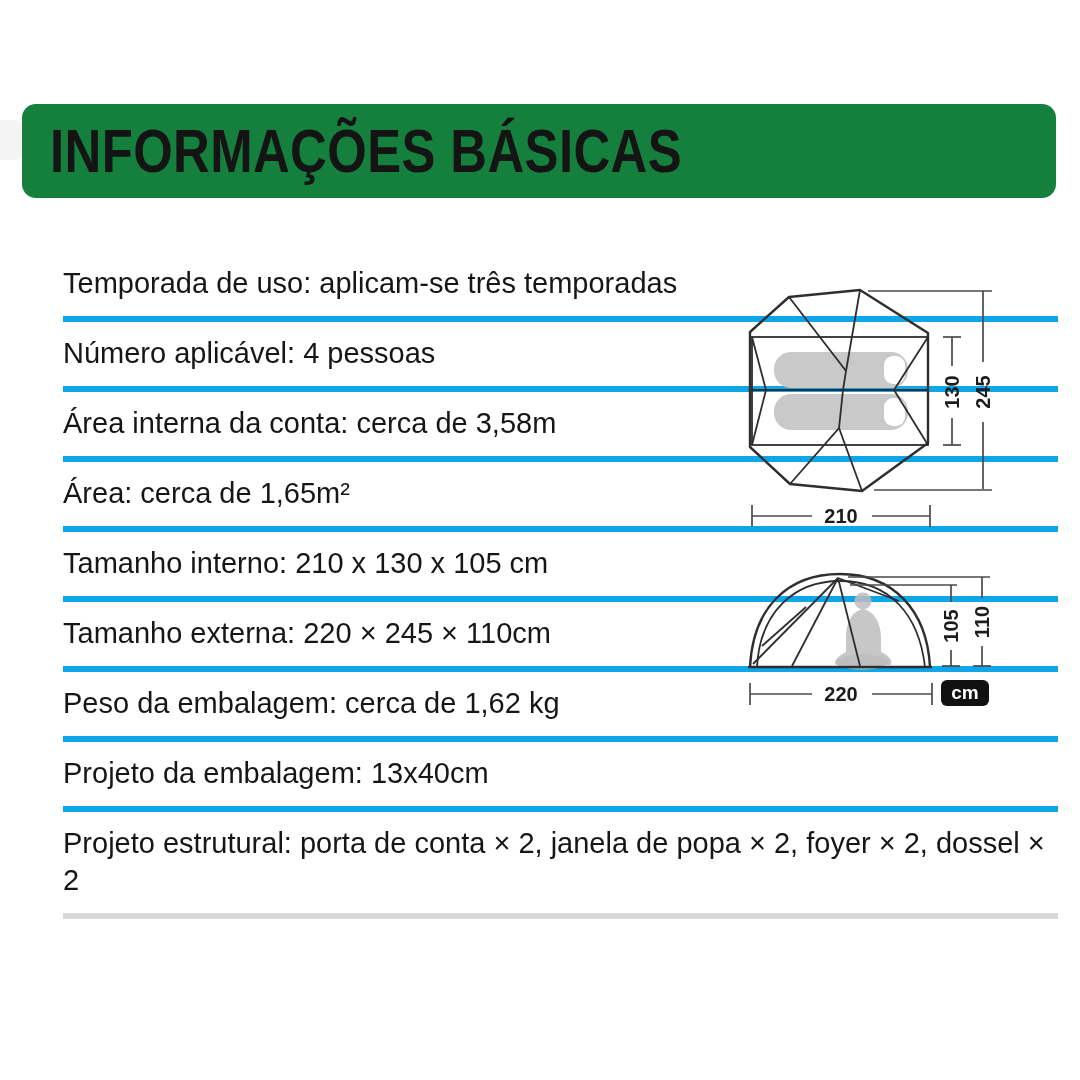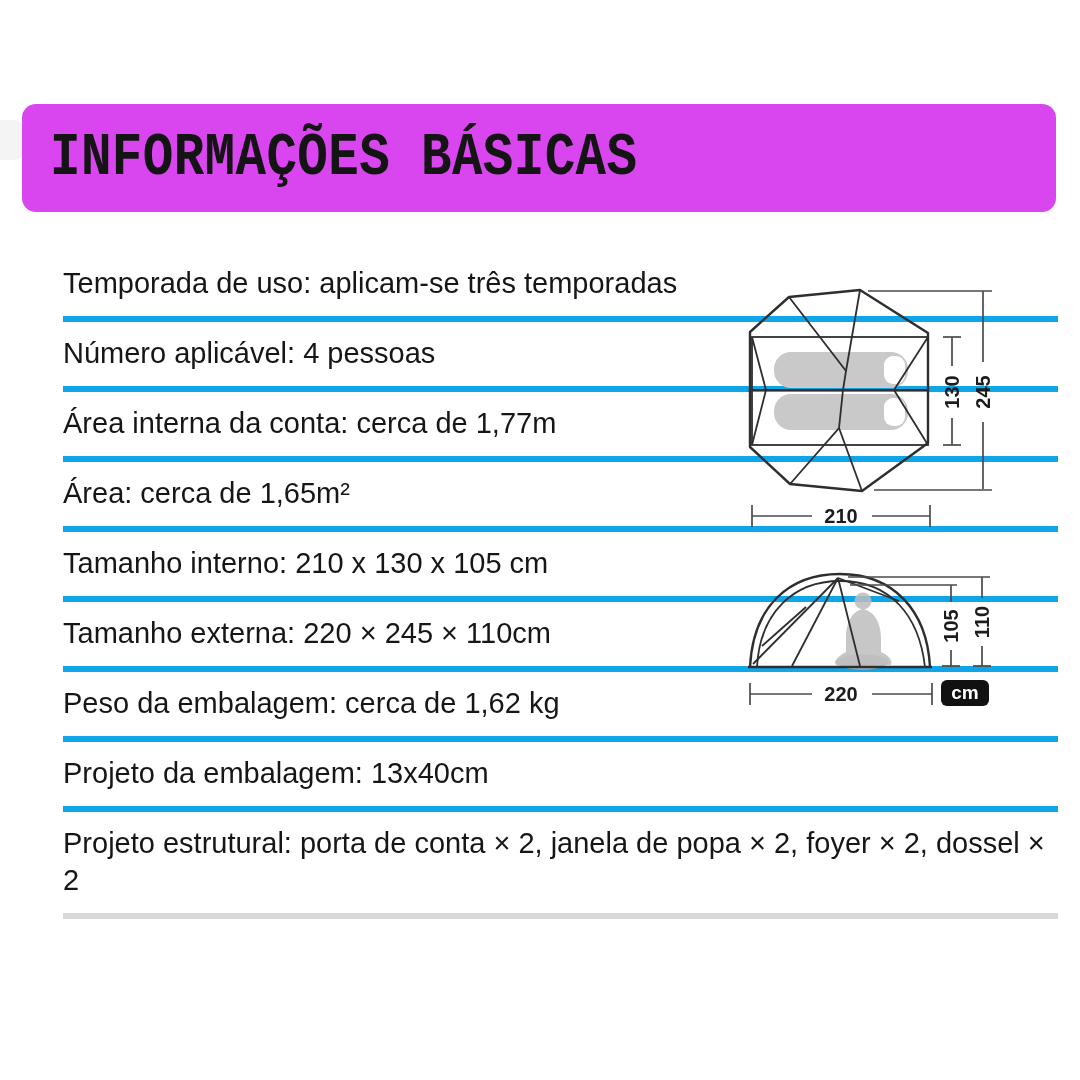--- a/index.html
+++ b/index.html
@@ -1,21 +1,21 @@
 <!DOCTYPE html>
 <html><head>
 <meta charset="utf-8">
 <style>
   html,body{margin:0;padding:0;background:#ffffff;}
   .page{position:relative;width:1080px;height:1080px;background:#ffffff;overflow:hidden;
         font-family:"Liberation Sans",sans-serif;color:#161616;}
   .artifact{position:absolute;left:-10px;top:120px;width:34px;height:40px;
             background:#f4f4f4;border-radius:10px;}
-  .title-band{position:absolute;left:22px;top:104px;width:1034px;height:108px;
-              background:#d946ef;border-radius:14px;display:flex;align-items:center;font-family:Liberation Mono, monospace;}
+  .title-band{position:absolute;left:22px;top:104px;width:1034px;height:94px;
+              background:#15803d;border-radius:14px;display:flex;align-items:center;}
   .title-band h1{margin:0 0 0 28px;font-size:62px;line-height:94px;font-weight:800;
                  color:#141414;letter-spacing:0.5px;white-space:nowrap;
                  transform:scaleX(0.82);transform-origin:left center;}
   .specs{position:absolute;left:63px;top:252px;width:995px;}
   .spec-row{border-bottom:6px solid #0ea5e9;padding:13px 0 14px;}
   .spec-row:last-child{border-bottom-color:#d8d8d8;}
   .spec-text{font-size:29px;line-height:37px;color:#161616;}
   svg.diagram{position:absolute;pointer-events:none;}
   .tline{stroke:#2e2e2e;stroke-width:2.4;fill:none;stroke-linejoin:round;}
   .iline{stroke:#2e2e2e;stroke-width:1.8;fill:none;}
@@ -40,21 +40,21 @@
   <main class="specs">
     <div class="spec-row">
       <span class="spec-text">Temporada de uso: aplicam-se três temporadas</span>
     </div>
 
     <div class="spec-row">
       <span class="spec-text">Número aplicável: 4 pessoas</span>
     </div>
 
     <div class="spec-row">
-      <span class="spec-text">Área interna da conta: cerca de 1,77m</span>
+      <span class="spec-text">Área interna da conta: cerca de 3,58m</span>
     </div>
 
     <div class="spec-row">
       <span class="spec-text">Área: cerca de 1,65m²</span>
     </div>
 
     <div class="spec-row">
       <span class="spec-text">Tamanho interno: 210 x 130 x 105 cm</span>
     </div>
 

